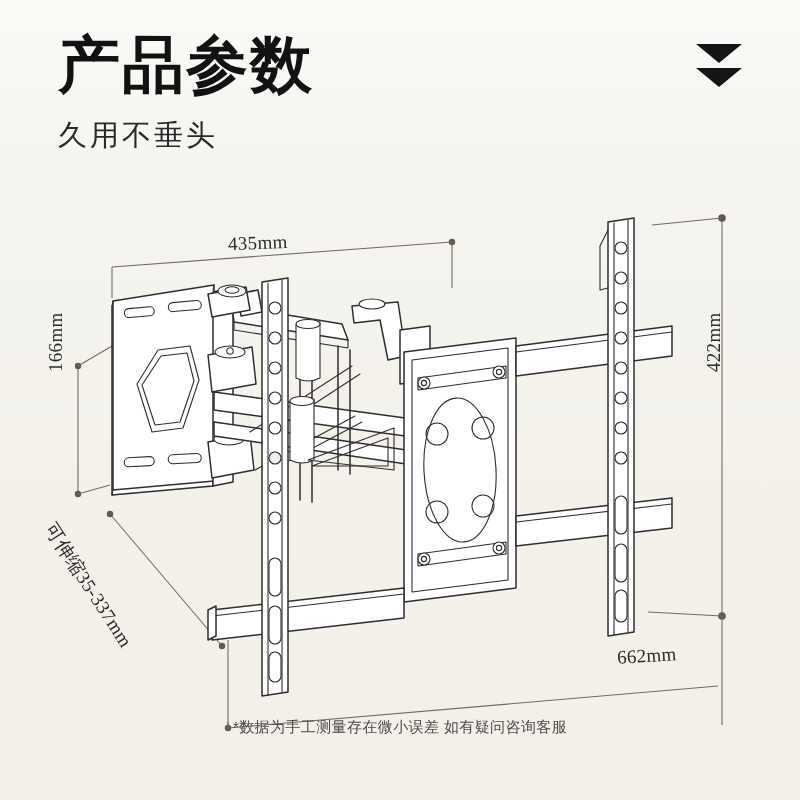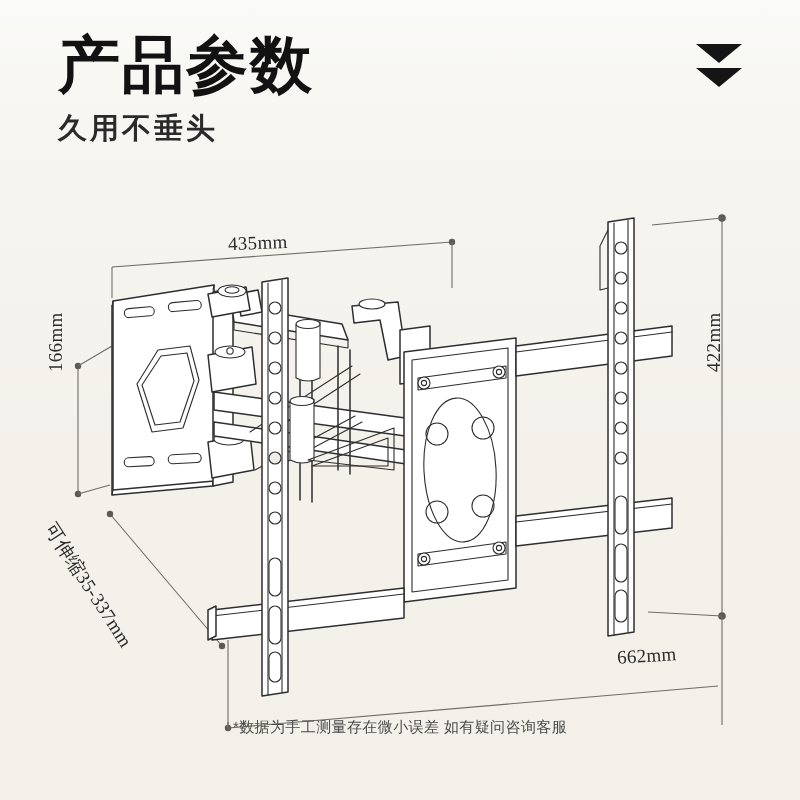--- a/index.html
+++ b/index.html
@@ -17,24 +17,24 @@
 
   
   .header{position:absolute;left:58px;top:34px;}
   .title{
     font-family:"Liberation Serif","DejaVu Serif",serif;
     font-size:62px;line-height:1.0;font-weight:700;
     color:#121212;letter-spacing:2px;
     white-space:nowrap;
   }
   .subtitle{
-    margin-top:13px;
+    margin-top:20px;
     font-family:"Liberation Sans","DejaVu Sans",sans-serif;
     font-size:29px;color:#2a2a2a;letter-spacing:3px;
-    font-weight:700;white-space:nowrap;
+    font-weight:400;white-space:nowrap;
   }
 
   .chevrons{position:absolute;right:58px;top:44px;width:46px;}
   .chev{
     width:0;height:0;margin-bottom:5px;
     border-left:23px solid transparent;
     border-right:23px solid transparent;
     border-top:19px solid #151515;
   }
 

